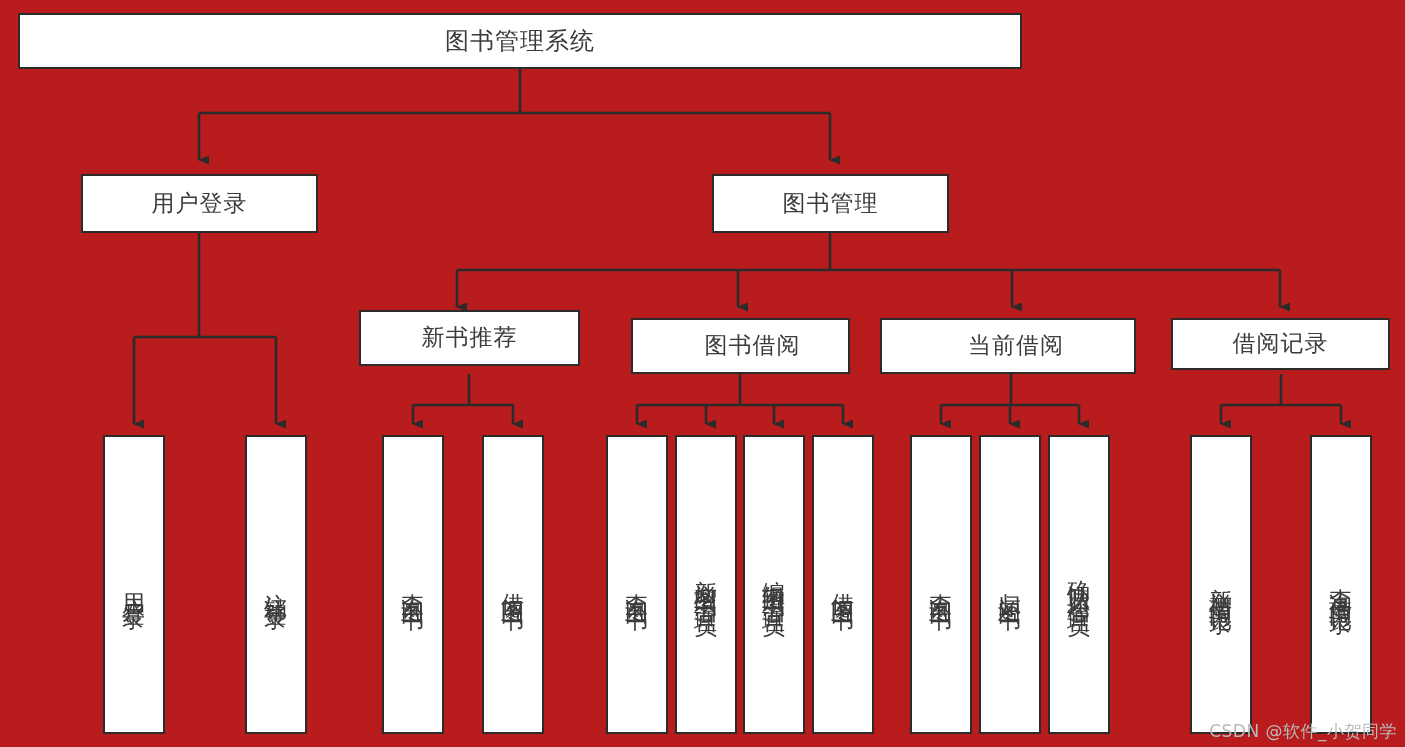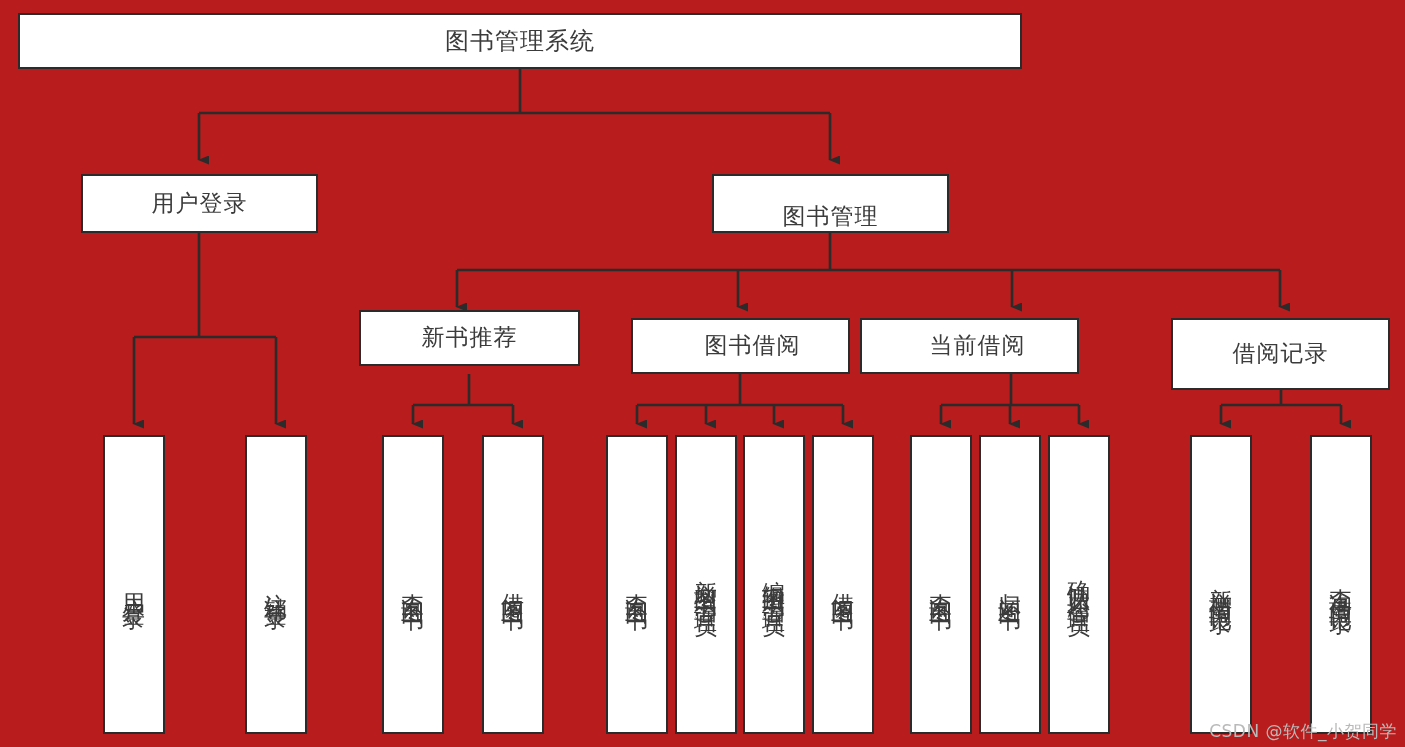--- a/index.html
+++ b/index.html
@@ -130,34 +130,34 @@
     </g>
   </svg>
 
   <div class="node horiz root" style="left:18px; top:13px; width:1004px; height:56px;">
     <span>图书管理系统</span>
   </div>
 
   <div class="node horiz" style="left:81px; top:174px; width:237px; height:59px;">
     <span>用户登录</span>
   </div>
-  <div class="node horiz" style="left:712px; top:174px; width:237px; height:59px;align-items:flex-end;">
+  <div class="node horiz" style="left:712px; top:174px; width:237px; height:59px;">
     <span>图书管理</span>
   </div>
 
   <div class="node horiz" style="left:359px; top:310px; width:221px; height:56px;">
     <span>新书推荐</span>
   </div>
   <div class="node horiz" style="left:631px; top:318px; width:219px; height:56px;padding-left:24px;">
     <span>图书借阅</span>
   </div>
-  <div class="node horiz" style="left:860px; top:318px; width:219px; height:56px;padding-left:16px;">
+  <div class="node horiz" style="left:880px; top:318px; width:256px; height:56px;padding-left:16px;">
     <span>当前借阅</span>
   </div>
-  <div class="node horiz" style="left:1171px; top:318px; width:219px; height:72px;">
+  <div class="node horiz" style="left:1171px; top:318px; width:219px; height:52px;">
     <span>借阅记录</span>
   </div>
 
   <div class="node vert" style="left:103px; top:435px; width:62px; height:299px;">
     <span class="vlabel">用户登录</span>
   </div>
   <div class="node vert" style="left:245px; top:435px; width:62px; height:299px;">
     <span class="vlabel">注销登录</span>
   </div>
 

